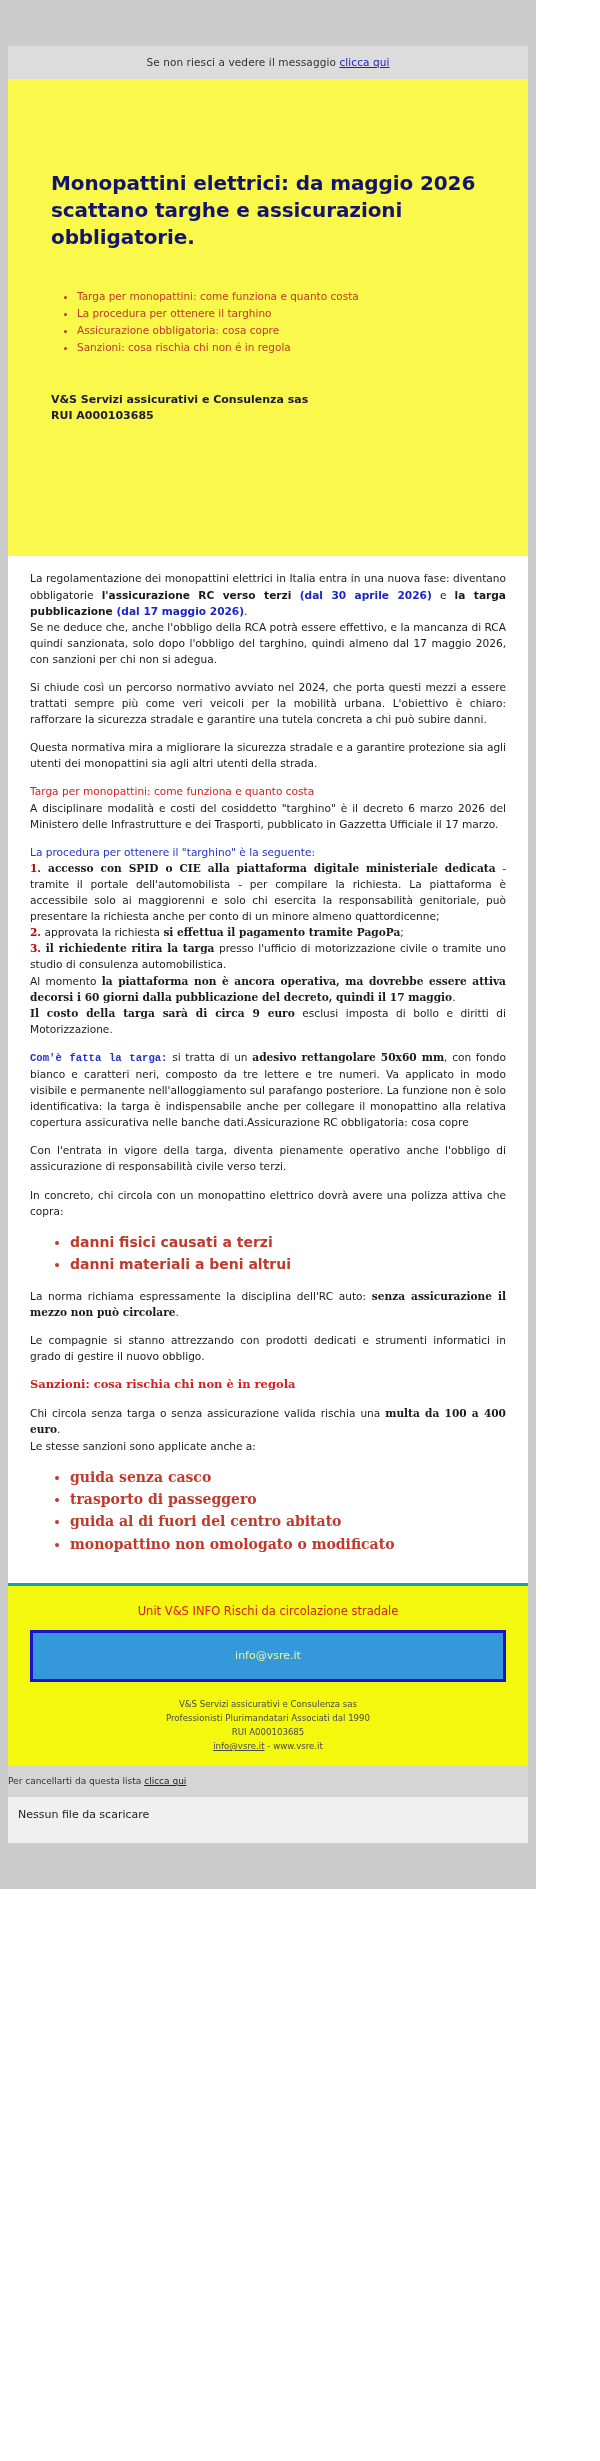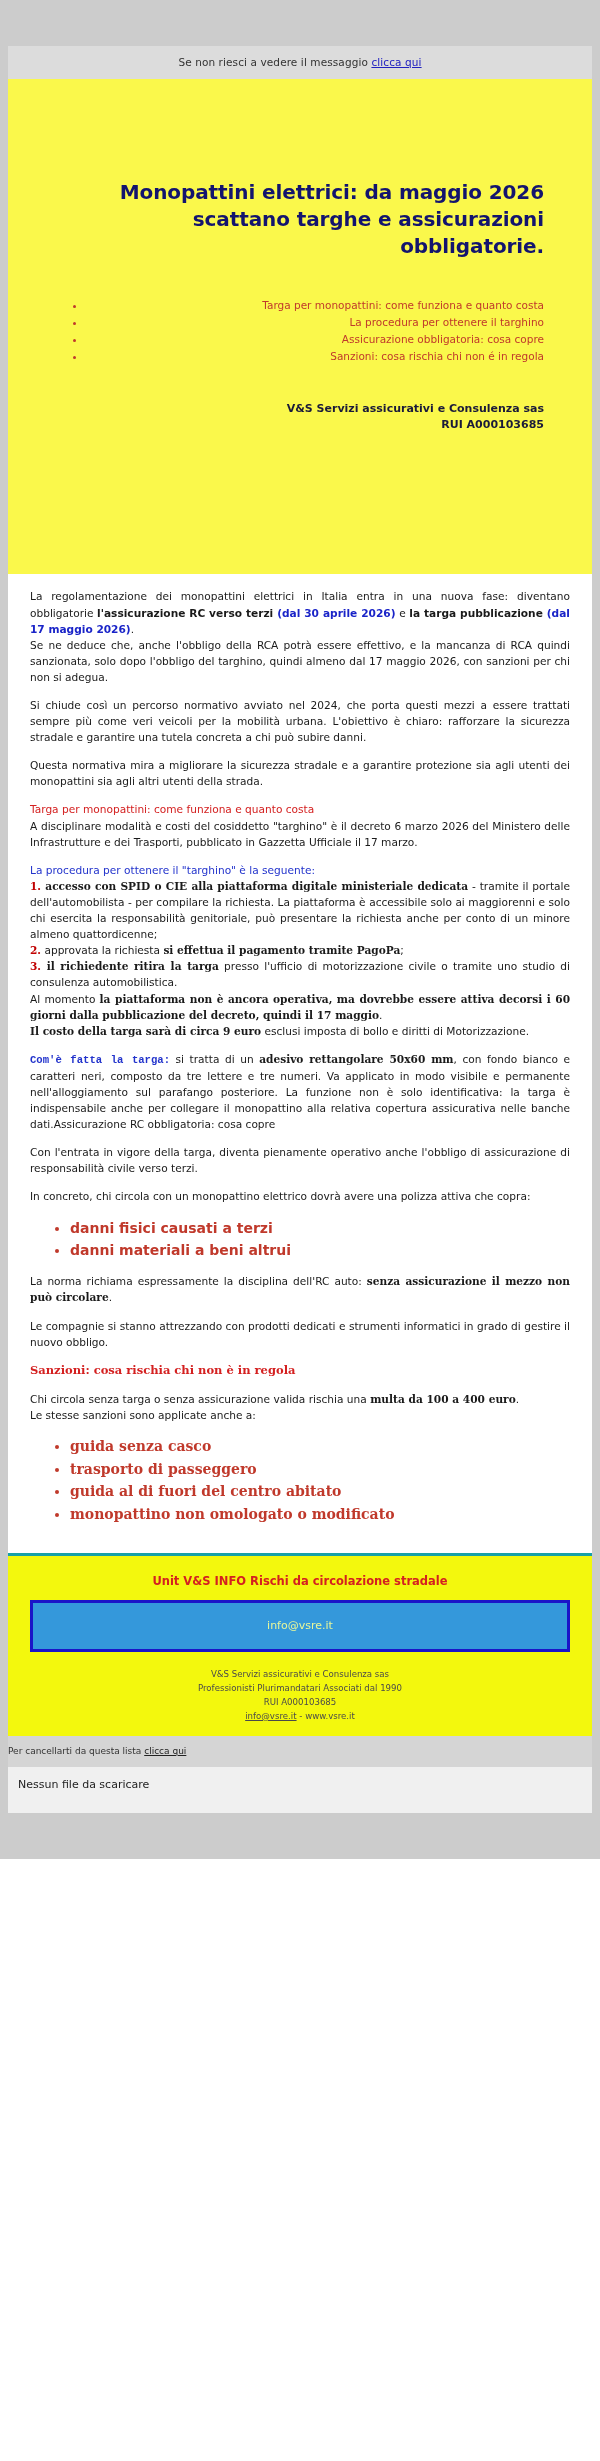--- a/index.html
+++ b/index.html
@@ -6,21 +6,21 @@
     margin: 0;
     padding: 0;
   }
   body {
     width: 600px;
     background: #ffffff;
     font-family: "DejaVu Sans", "Liberation Sans", sans-serif;
     -webkit-font-smoothing: none;
   }
   .page {
-    width: 600px;
+    width: 536px;
     position: relative;
     background: #ffffff;
   }
   
   .top-strip {
     background: #cccccc;
     height: 46px;
   }
   .email-frame {
     background: #cccccc;
@@ -34,24 +34,23 @@
     padding: 10px 0 11px 0;
     letter-spacing: 0.1px;
   }
   .preheader a {
     color: #2020c0;
     text-decoration: underline;
   }
   
   .hero {
     background: #faf84b;
-    padding: 12px;
+    padding: 3px;
     min-height: 400px;
     position: relative;
-    text-align: right;
   }
   .hero-inner {
     padding: 88px 36px 0 40px;
   }
   .hero h1 {
     margin: 0;
     color: #13146e;
     font-size: 20px;
     line-height: 1.36;
     font-weight: bold;
@@ -138,21 +137,21 @@
     height: 3px;
     background: #16a0a8;
   }
   .footer-yellow {
     background: #f3f80d;
     padding: 14px 20px 12px 20px;
     text-align: center;
   }
   .unit-title {
     color: #d42020;
-    font-weight: bold;
+    font-weight: normal;
     font-size: 11.5px;
     margin: 4px 0 12px 0;
   }
   .cta-button {
     display: block;
     background: #3498db;
     border: 3px solid #1a14c8;
     color: #e8f79a;
     font-size: 11px;
     text-align: center;

